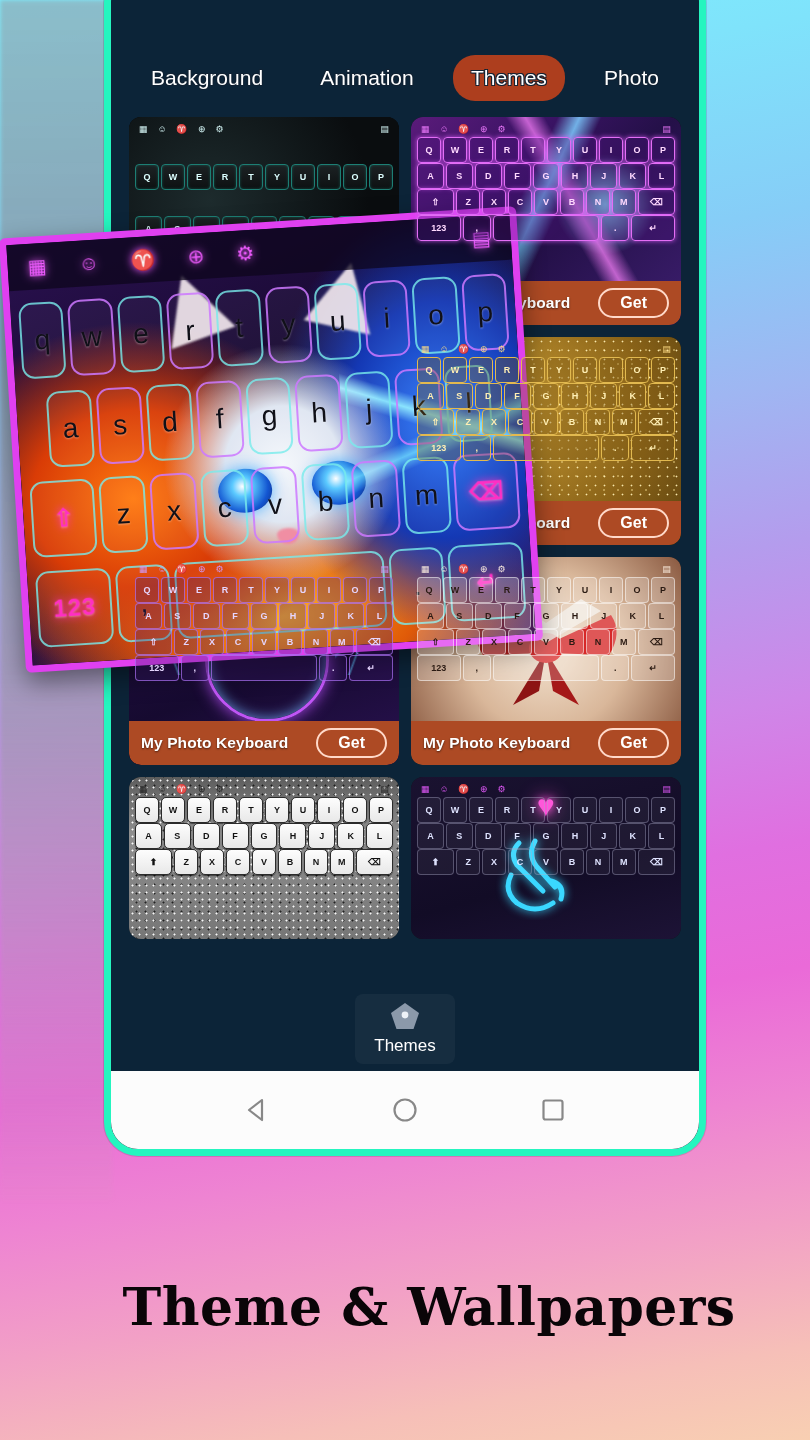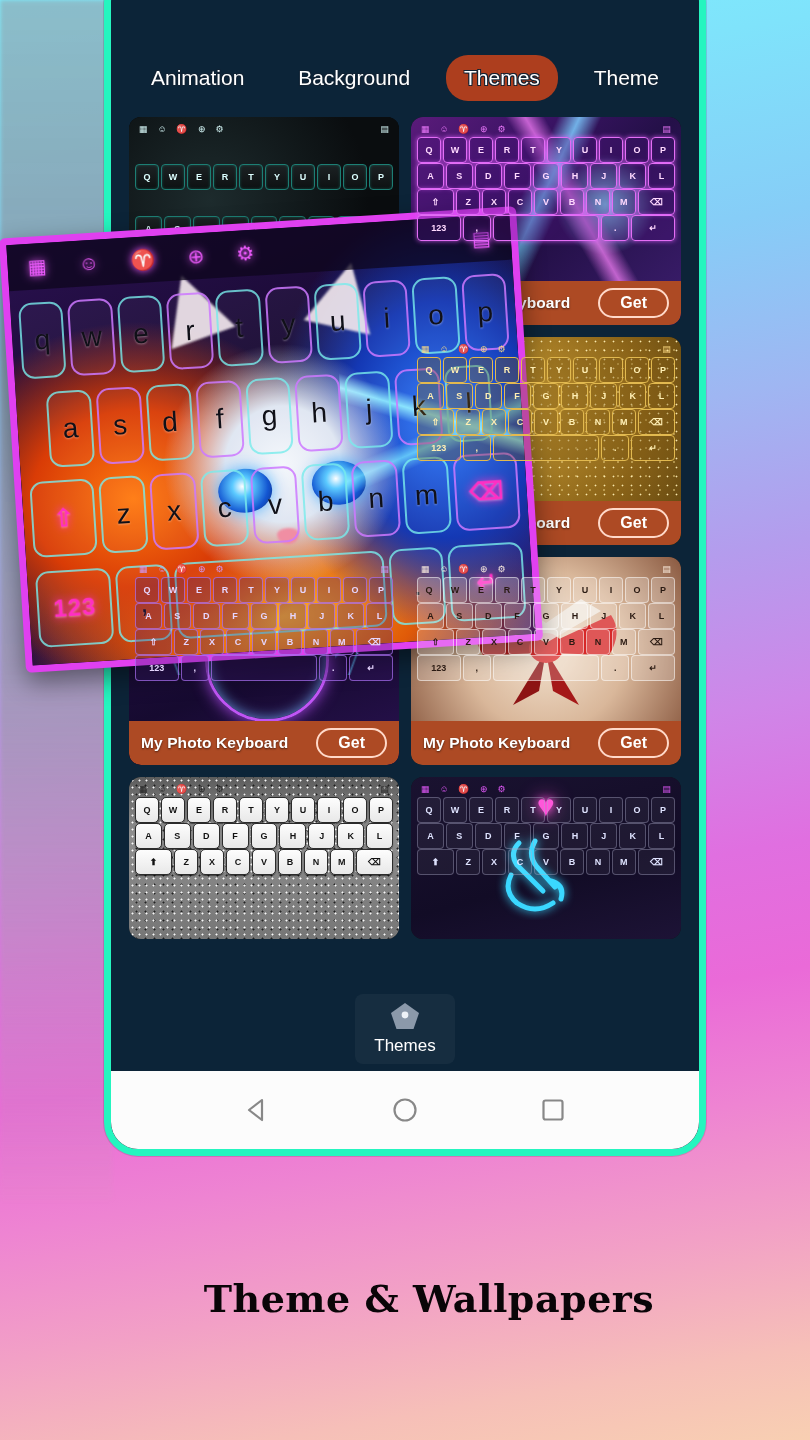--- a/index.html
+++ b/index.html
@@ -293,43 +293,43 @@
   .ov-key.wide { flex: 1.45 1 0; }
   .ov-key.space { flex: 4.2 1 0; }
   .ov-key .sym { color: #ff2ec4; font-size: 24px; font-weight: 800; filter: drop-shadow(0 0 4px #ff2ec4); }
   .ov-key .num123 { color: #ff2ec4; font-size: 24px; font-weight: 800; letter-spacing: 1px; filter: drop-shadow(0 0 5px #ff2ec4); }
 
   
   .caption {
     position: absolute; left: 0; right: 0; top: 1276px;
     text-align: center;
     font-family: "DejaVu Serif", "Liberation Serif", serif;
-    font-weight: 700; font-size: 38px; color: #0a0508;
+    font-weight: 700; font-size: 52px; color: #0a0508;
     letter-spacing: 0.5px;
     margin-left: 48px;
   }
 </style>
 </head>
 <body>
 
 <div class="bg-left-band"></div>
 
 <div class="phone">
   <div class="app">
 
     <div class="app-header">
       
       
     </div>
 
     <div class="tabs">
+      <div class="tab">Background</div>
       <div class="tab">Animation</div>
-      <div class="tab">Background</div>
       <div class="tab active">Themes</div>
-      <div class="tab">Theme</div>
+      <div class="tab">Photo</div>
     </div>
 
     <div class="grid">
 
       <div class="card">
         <div class="thumb t-dark">
           <div class="kb">
             <div class="kb-top">
               <span class="ic">▦</span>
               <span class="ic">☺</span>

